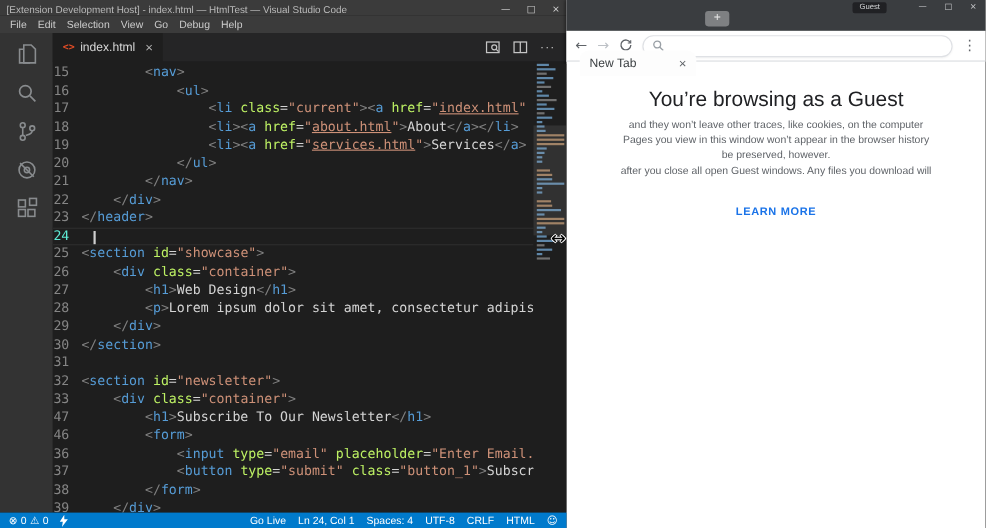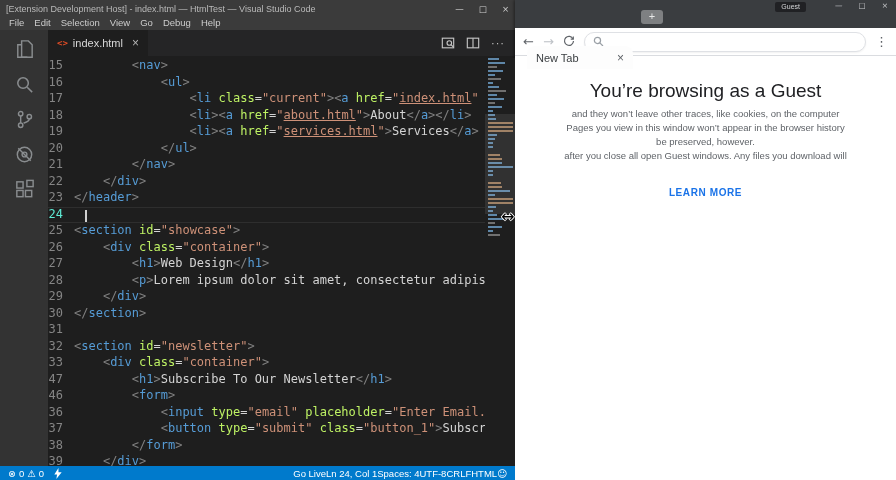--- a/index.html
+++ b/index.html
@@ -38,21 +38,21 @@
   .tk-pl { color:#d4d4d4; } .tk-pu { color:#808080; } .tk-tg { color:#569cd6; }
   .tk-at { color:#bef264; } .tk-st { color:#ce9178; } .tk-ln { color:#ce9178; text-decoration:underline; }
   .current-line { position:absolute; left:0; right:30px; height:16.5px; border-top:1px solid #2e2e2e; border-bottom:1px solid #2e2e2e; z-index:1; }
   .cursor-caret { position:absolute; left:37px; top:2px; width:1.5px; height:12px; background:#cfcfcf; }
   .minimap { position:absolute; right:0; top:2px; bottom:0; width:30px; background:#1e1e1e; z-index:3; }
   .mm-line { height:2px; margin:0 0 2px 3px; }
   .mm-slider { position:absolute; left:0; width:100%; background:rgba(190,190,190,.12); }
 
   .vs-statusbar { position:absolute; left:0; right:0; bottom:0; height:14px; background:#007acc; color:#ffffff; display:flex; align-items:center; font-size:9.5px; padding:0 8px; gap:4px; z-index:4; }
   .sb-group { display:flex; align-items:center; gap:3px; }
-  .sb-right { margin-left:auto; display:flex; align-items:flex-start; }
+  .sb-right { margin-left:auto; display:flex; gap:11px; align-items:flex-start; }
   .bolt { margin-left:6px; display:flex; }
 
   
   .chrome { position:absolute; left:515px; top:0; width:381px; height:480px; background:#ffffff; box-shadow:-1px 0 3px rgba(0,0,0,.45); }
   .ch-strip { height:28px; background:#3a3d40; position:relative; }
   .ch-tab { position:absolute; left:12px; top:5px; width:106px; height:23px; background:#fdfdfd; border-radius:8px 8px 0 0; display:flex; align-items:center; padding:0 9px; font-size:11px; color:#3c4043;margin-top:41px; }
   .ch-tab-close { margin-left:auto; color:#5f6368; font-size:12px; }
   .ch-newtab { position:absolute; left:126px; top:10px; width:22px; height:14px; background:rgba(255,255,255,.35); border-radius:3px; color:#e8e8e8; font-size:11px; line-height:13px; text-align:center; }
   .ch-guest { position:absolute; right:90px; top:2px; height:10px; background:#202124; color:#d5d7d9; font-size:7px; line-height:10px; border-radius:2px; padding:0 6px; }
   .ch-win { position:absolute; right:8px; top:1px; display:flex; gap:16px; color:#c9cbcd; font-size:7.5px; align-items:center; }

